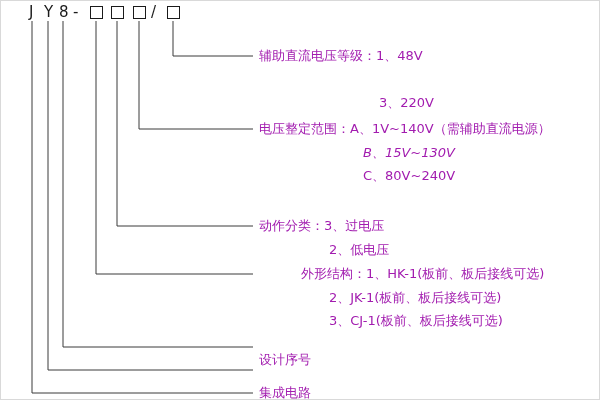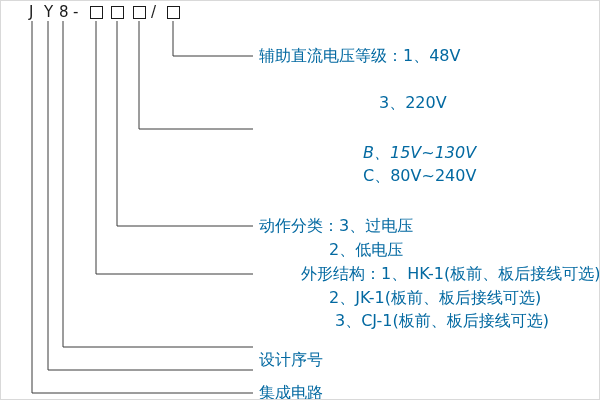--- a/index.html
+++ b/index.html
@@ -40,23 +40,23 @@
     width: 600px;
     height: 400px;
   }
   .lines-svg polyline {
     fill: none;
     stroke: #3a3a3a;
     stroke-width: 1;
   }
   .label {
     position: absolute;
-    font-size: 16px;
+    font-size: 13px;
     line-height: 18px;
-    color: #0369a1;
+    color: #a21caf;
     white-space: nowrap;
   }
 </style>
 </head>
 <body>
 
 <div class="canvas">
 
   <span class="model-char" style="left:28px; top:3px;">J</span>
   <span class="model-char" style="left:43px; top:3px;">Y</span>
@@ -74,26 +74,27 @@
     <polyline points="116,20 116,225 252,225"></polyline>
     <polyline points="95,20 95,273 252,273"></polyline>
     <polyline points="62,20 62,346 252,346"></polyline>
     <polyline points="47,20 47,369 252,369"></polyline>
     <polyline points="31,20 31,392 252,392"></polyline>
   </svg>
 
   <div class="label" style="left:258px; top:46px;">辅助直流电压等级：1、48V</div>
   <div class="label" style="left:378px; top:93px;">3、220V</div>
 
+  <div class="label" style="left:258px; top:119px;">电压整定范围：A、1V~140V（需辅助直流电源）</div>
   <div class="label" style="left:362px; top:143px;font-style:italic;">B、15V~130V</div>
   <div class="label" style="left:362px; top:166px;">C、80V~240V</div>
 
   <div class="label" style="left:258px; top:216px;">动作分类：3、过电压</div>
   <div class="label" style="left:328px; top:240px;">2、低电压</div>
 
   <div class="label" style="left:252px; top:264px;margin-left:48px;">外形结构：1、HK-1(板前、板后接线可选)</div>
   <div class="label" style="left:328px; top:288px;">2、JK-1(板前、板后接线可选)</div>
-  <div class="label" style="left:328px; top:311px;margin-left:6px;">3、CJ-1(板前、板后接线可选)</div>
+  <div class="label" style="left:328px; top:311px;">3、CJ-1(板前、板后接线可选)</div>
 
   <div class="label" style="left:258px; top:337px;margin-top:13px;">设计序号</div>
   <div class="label" style="left:258px; top:383px;">集成电路</div>
 
 </div>
 
 </body></html>

